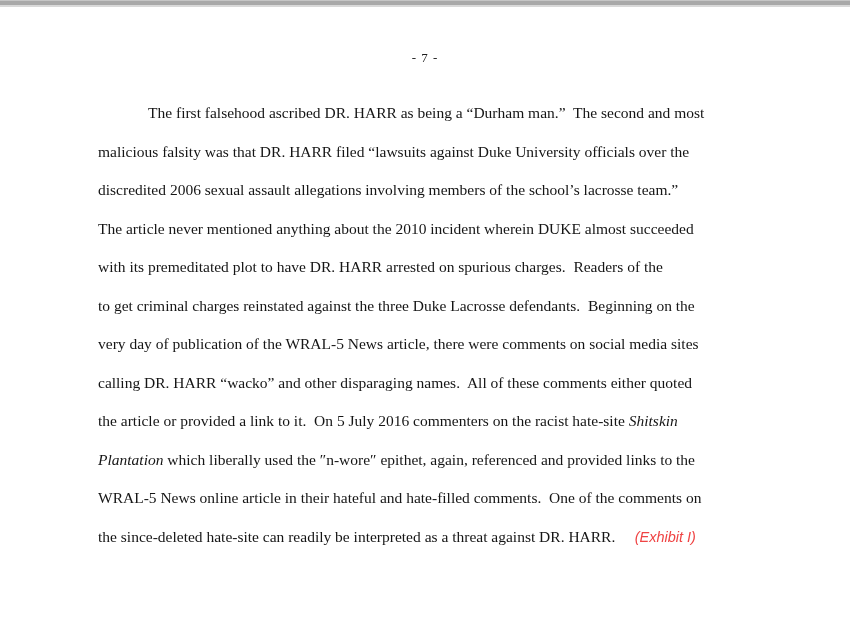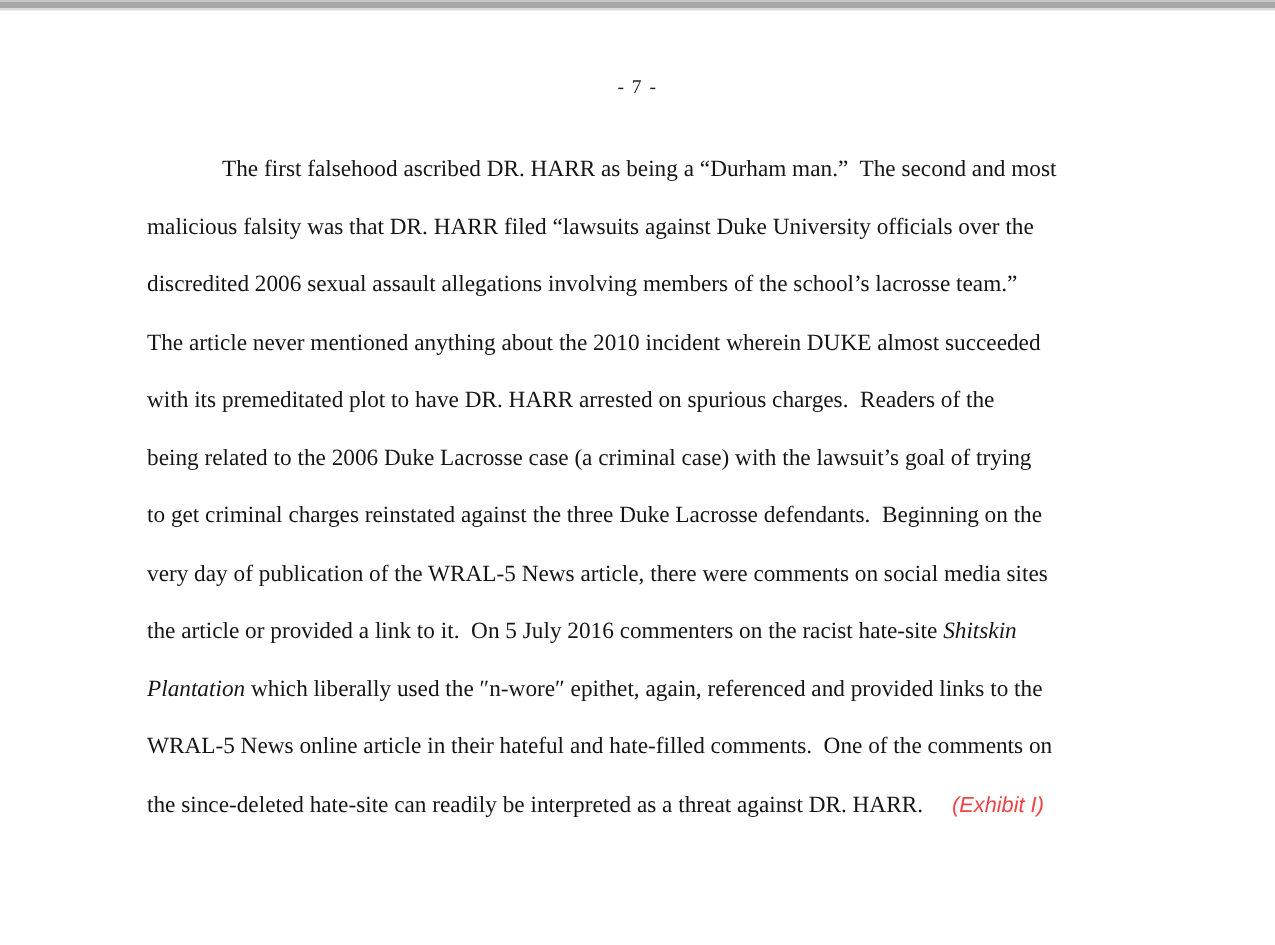--- a/index.html
+++ b/index.html
@@ -68,21 +68,21 @@
 
 <div class="page">
   <div class="top-border"></div>
   <div class="page-number">- 7 -</div>
   <div class="doc-body">
       <div class="doc-line indent"><span class="seg-normal">The first falsehood ascribed DR. HARR as being a “Durham man.”  The second and most</span></div>
       <div class="doc-line"><span class="seg-normal">malicious falsity was that DR. HARR filed “lawsuits against Duke University officials over the</span></div>
       <div class="doc-line"><span class="seg-normal">discredited 2006 sexual assault allegations involving members of the school’s lacrosse team.”</span></div>
       <div class="doc-line"><span class="seg-normal">The article never mentioned anything about the 2010 incident wherein DUKE almost succeeded</span></div>
       <div class="doc-line"><span class="seg-normal">with its premeditated plot to have DR. HARR arrested on spurious charges.  Readers of the</span></div>
-      <div class="doc-line"><span class="seg-normal">being related to the 2006 Duke Lacrosse case (a criminal case) with the lawsuit’s goal of trying</span></div>
       <div class="doc-line"><span class="seg-normal">to get criminal charges reinstated against the three Duke Lacrosse defendants.  Beginning on the</span></div>
       <div class="doc-line"><span class="seg-normal">very day of publication of the WRAL-5 News article, there were comments on social media sites</span></div>
+      <div class="doc-line"><span class="seg-normal">calling DR. HARR “wacko” and other disparaging names.  All of these comments either quoted</span></div>
       <div class="doc-line"><span class="seg-normal">the article or provided a link to it.  On 5 July 2016 commenters on the racist hate-site </span><span class="seg-italic">Shitskin</span></div>
       <div class="doc-line"><span class="seg-italic">Plantation</span><span class="seg-normal"> which liberally used the ″n-wore″ epithet, again, referenced and provided links to the</span></div>
       <div class="doc-line"><span class="seg-normal">WRAL-5 News online article in their hateful and hate-filled comments.  One of the comments on</span></div>
       <div class="doc-line"><span class="seg-normal">the since-deleted hate-site can readily be interpreted as a threat against DR. HARR.     </span><span class="seg-exhibit-link">(Exhibit I)</span></div>
     </div>
 </div>
 
 </body></html>

